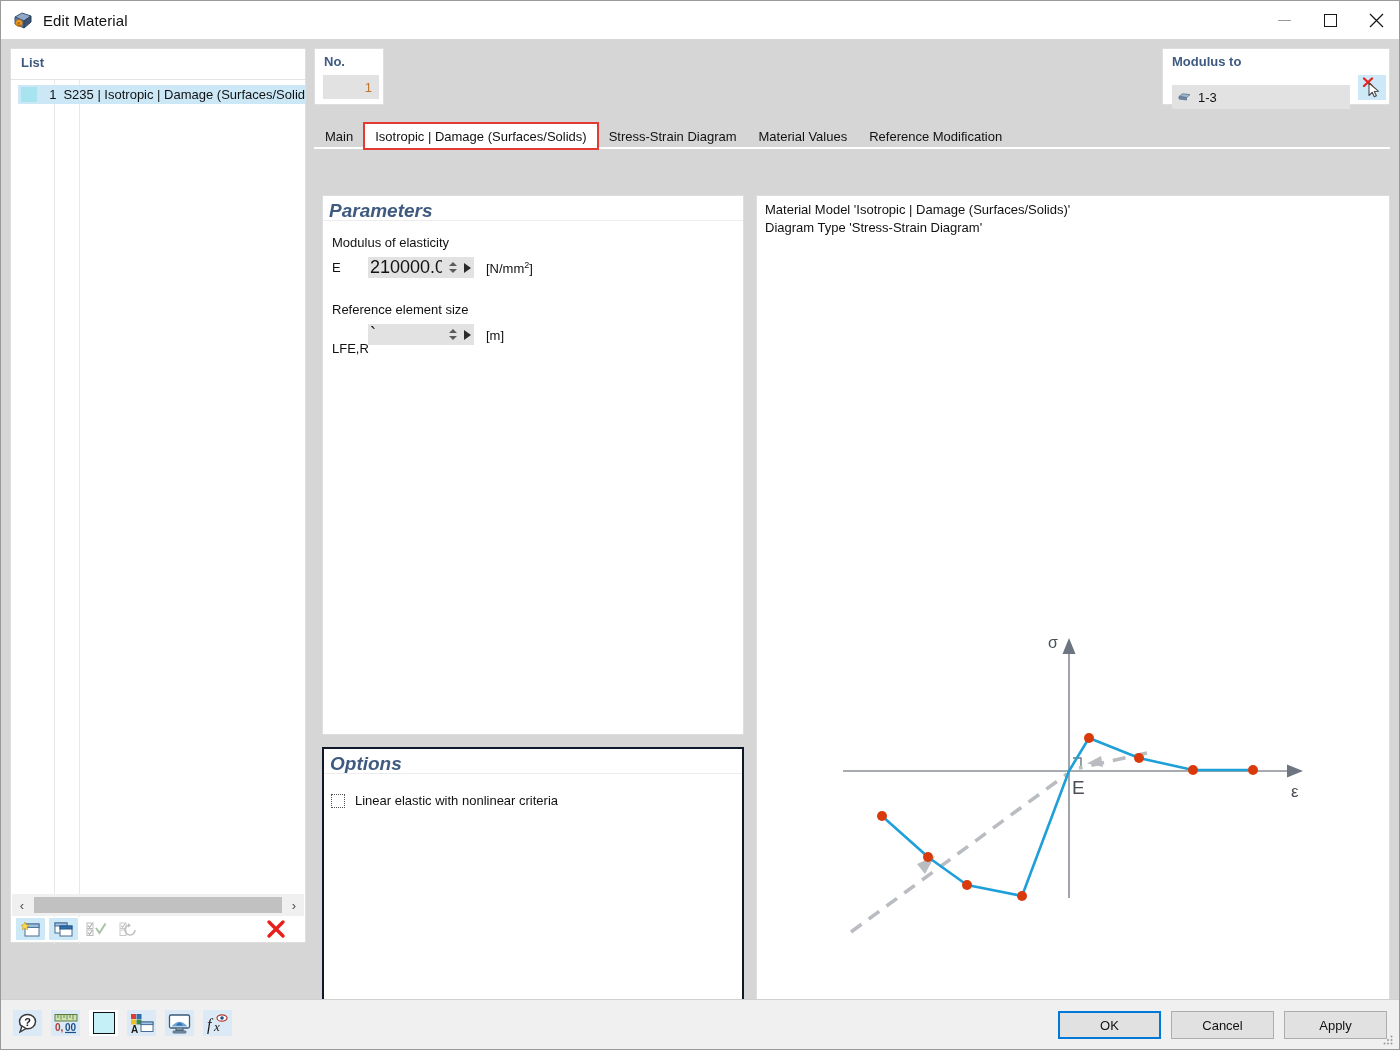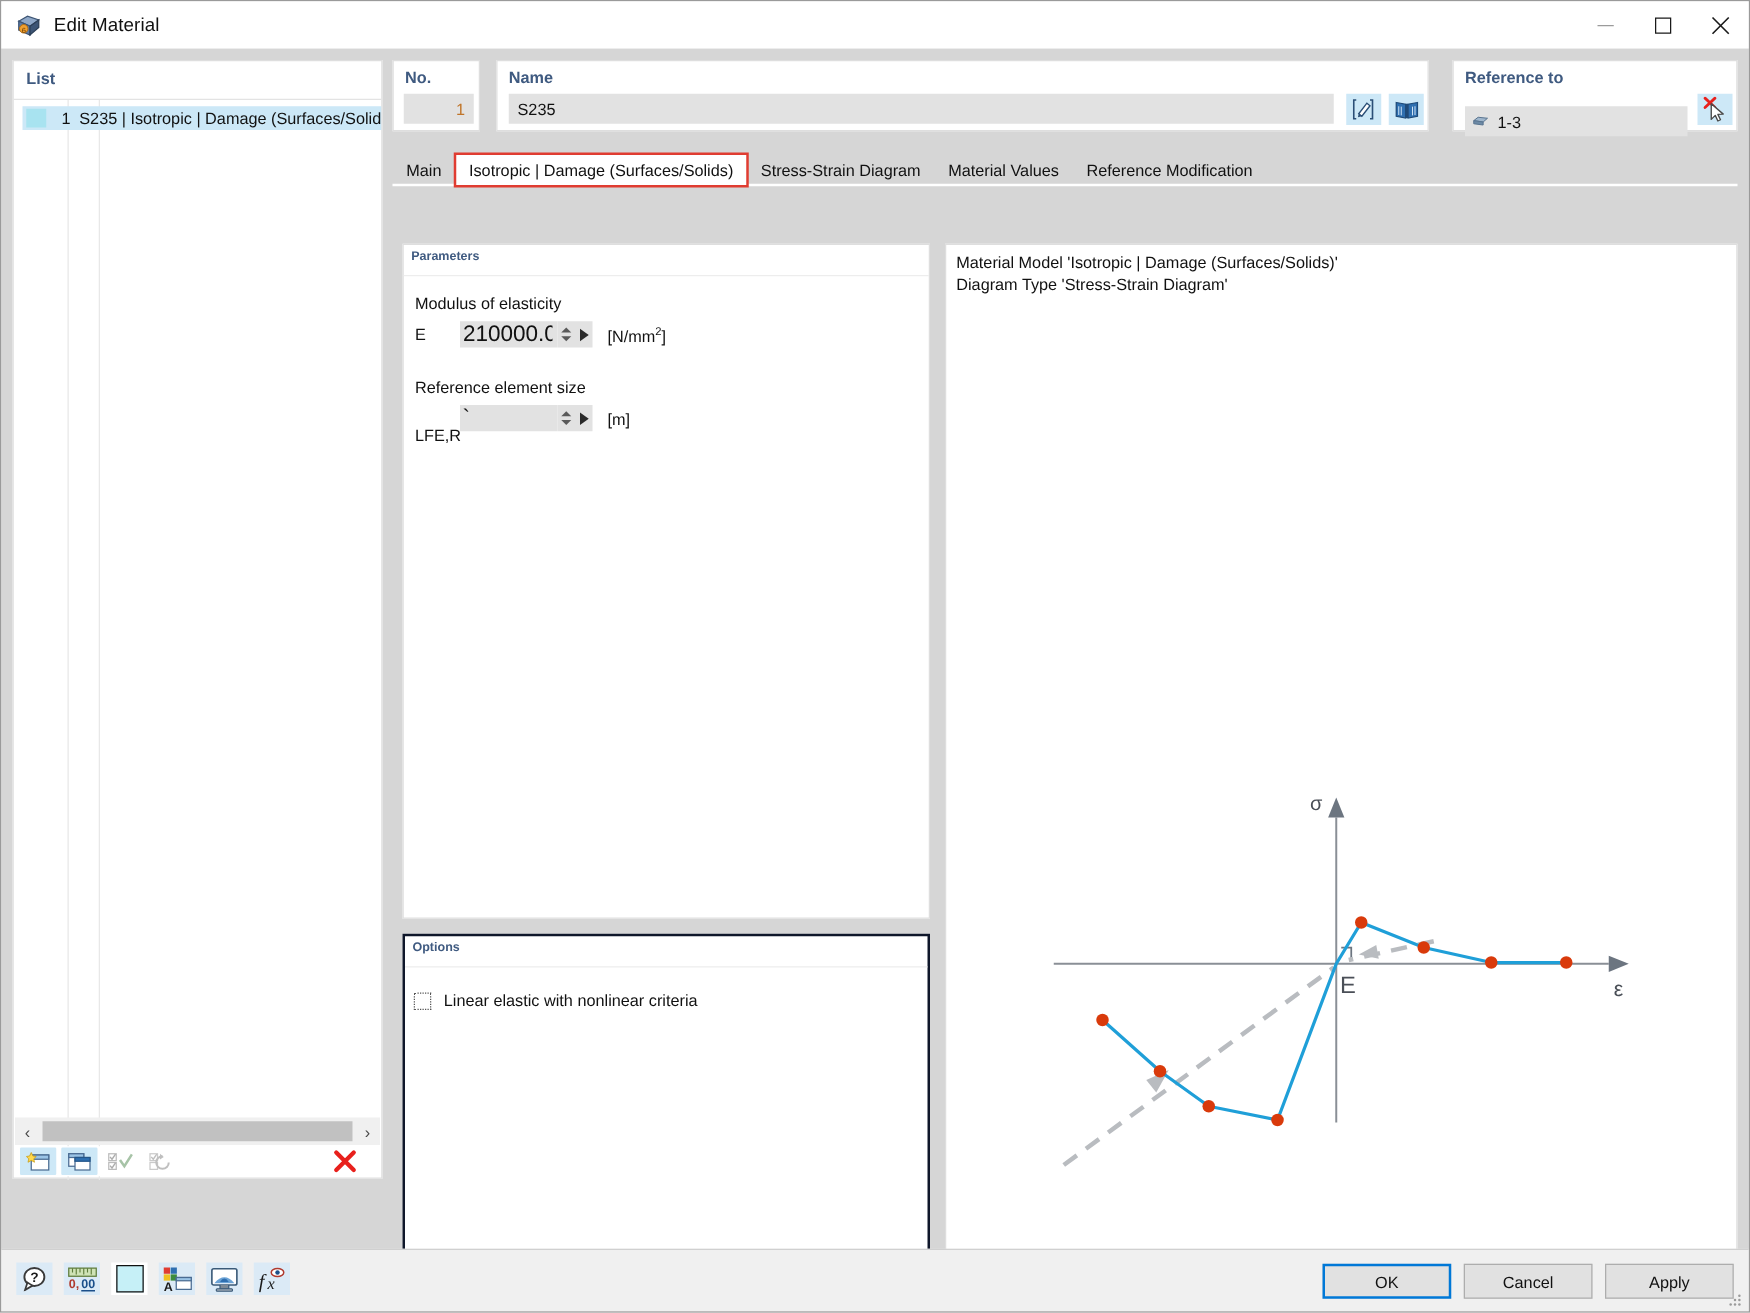--- a/index.html
+++ b/index.html
@@ -144,21 +144,21 @@
   .params-panel {
     position: absolute; left: 321px; top: 156px; width: 422px; height: 540px;
     background: #ffffff; border: 1px solid #dedede;
   }
   .options-panel {
     position: absolute; left: 321px; top: 708px; width: 422px; height: 268px;
     background: #ffffff; border: 2px solid #0f172a;
   }
   .panel-title {
     position: absolute; left: 6px; top: 4px;
-    color: #3f5a80; font-weight: bold; font-size: 10px;
+    color: #3f5a80; font-weight: bold; font-size: 19px; font-style: italic;
   }
   .panel-rule {
     position: absolute; left: 0; top: 24px; width: 100%; height: 1px; background: #ededed;
   }
   .sec-label {
     position: absolute; font-size: 13px; color: #111;
   }
   .sym-label {
     position: absolute; font-size: 13px; color: #111;
   }
@@ -325,43 +325,23 @@
           </svg>
         </div>
       </div>
     </div>
 
     <div class="field-box no-box">
       <span class="field-label">No.</span>
       <input class="input-flat no-input" type="text" value="1" style="">
     </div>
 
-    <div class="field-box name-box">
-      <span class="field-label">Name</span>
-      <input class="input-flat name-input" type="text" value="S235" style="">
-      <div class="icon-btn-sq" style="left:679px; top:26px;">
-        <svg width="19" height="17" viewBox="0 0 19 17">
-          <path d="M3 1 L1 1 L1 16 L3 16" stroke="#2b4f77" stroke-width="1.3" fill="none"></path>
-          <path d="M14 1 L16 1 L16 16 L14 16" stroke="#2b4f77" stroke-width="1.3" fill="none"></path>
-          <path d="M5 12 L11.5 3.5 L14 5.6 L7.5 14 Z" fill="#ffffff" stroke="#2b4f77" stroke-width="1.1"></path>
-          <path d="M5 12 L4.3 14.8 L7.5 14 Z" fill="#2b4f77"></path>
-        </svg>
-      </div>
-      <div class="icon-btn-sq" style="left:713px; top:26px;">
-        <svg width="19" height="16" viewBox="0 0 19 16">
-          <path d="M1 2 L8.5 3.4 L8.5 14.4 L1 13 Z" fill="#2f6fb0" stroke="#1f4a78" stroke-width="1"></path>
-          <path d="M18 2 L10.5 3.4 L10.5 14.4 L18 13 Z" fill="#2f6fb0" stroke="#1f4a78" stroke-width="1"></path>
-          <rect x="8.5" y="3" width="2" height="11.5" fill="#1f4a78"></rect>
-          <path d="M3 5 L3 12 M5 5.3 L5 12.3 M14 5.3 L14 12.3 M16 5 L16 12" stroke="#cfe3f5" stroke-width="0.8"></path>
-        </svg>
-      </div>
-    </div>
 
     <div class="field-box assigned-box">
-      <span class="field-label">Reference to</span>
+      <span class="field-label">Modulus to</span>
       <div class="assigned-input">
         <svg width="13" height="11" viewBox="0 0 13 11">
           <path d="M1 4.5 L4.5 1.8 L12 2.6 L8.5 5.6 Z" fill="#9fb6cc" stroke="#5a7590" stroke-width="0.8"></path>
           <path d="M1 4.5 L1 7 L8.5 8 L8.5 5.6 Z" fill="#6d8aa6" stroke="#5a7590" stroke-width="0.8"></path>
         </svg>
         <span class="assigned-text">1-3</span>
       </div>
       <div class="icon-btn-sq" style="left:195px; top:26px;">
         <svg width="22" height="21" viewBox="0 0 22 21">
           <path d="M3 1.5 L11 9 M11 1.5 L3 9" stroke="#e8201c" stroke-width="2.2" fill="none" stroke-linecap="round"></path>

